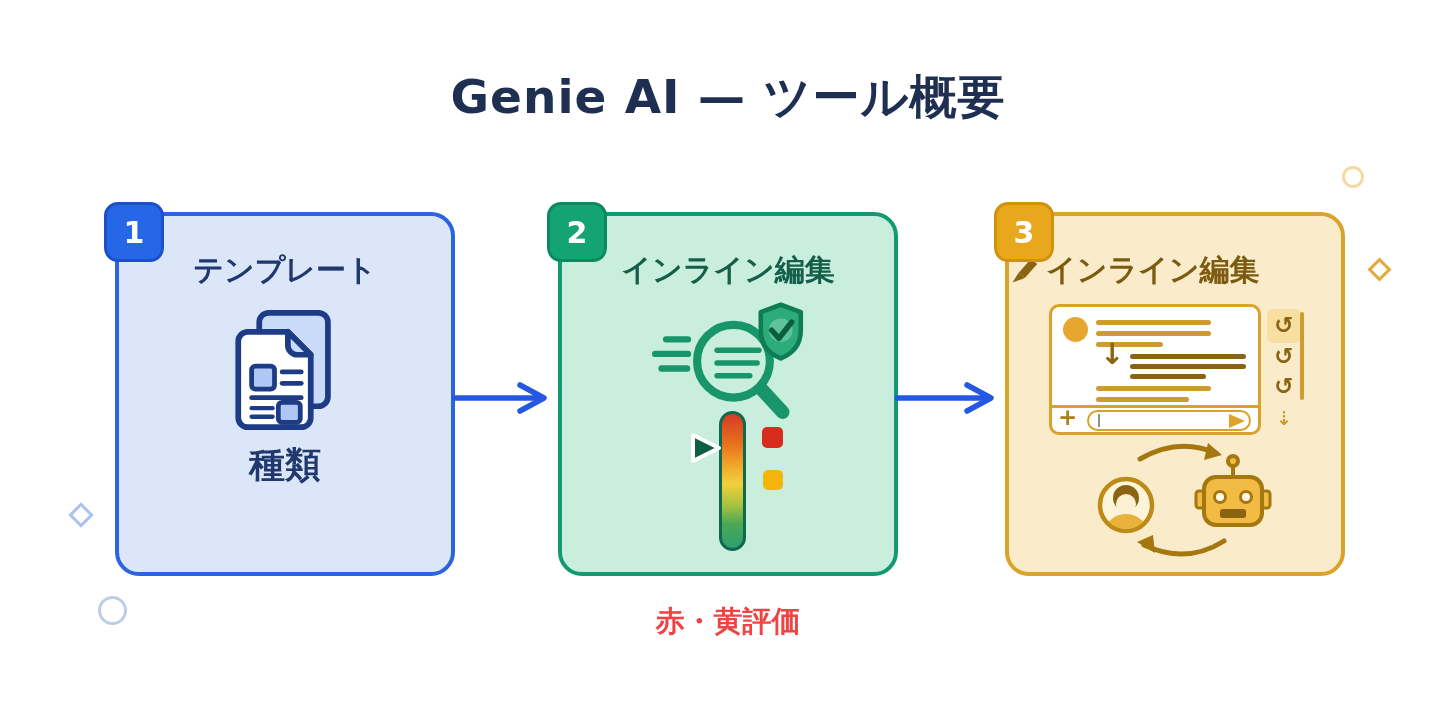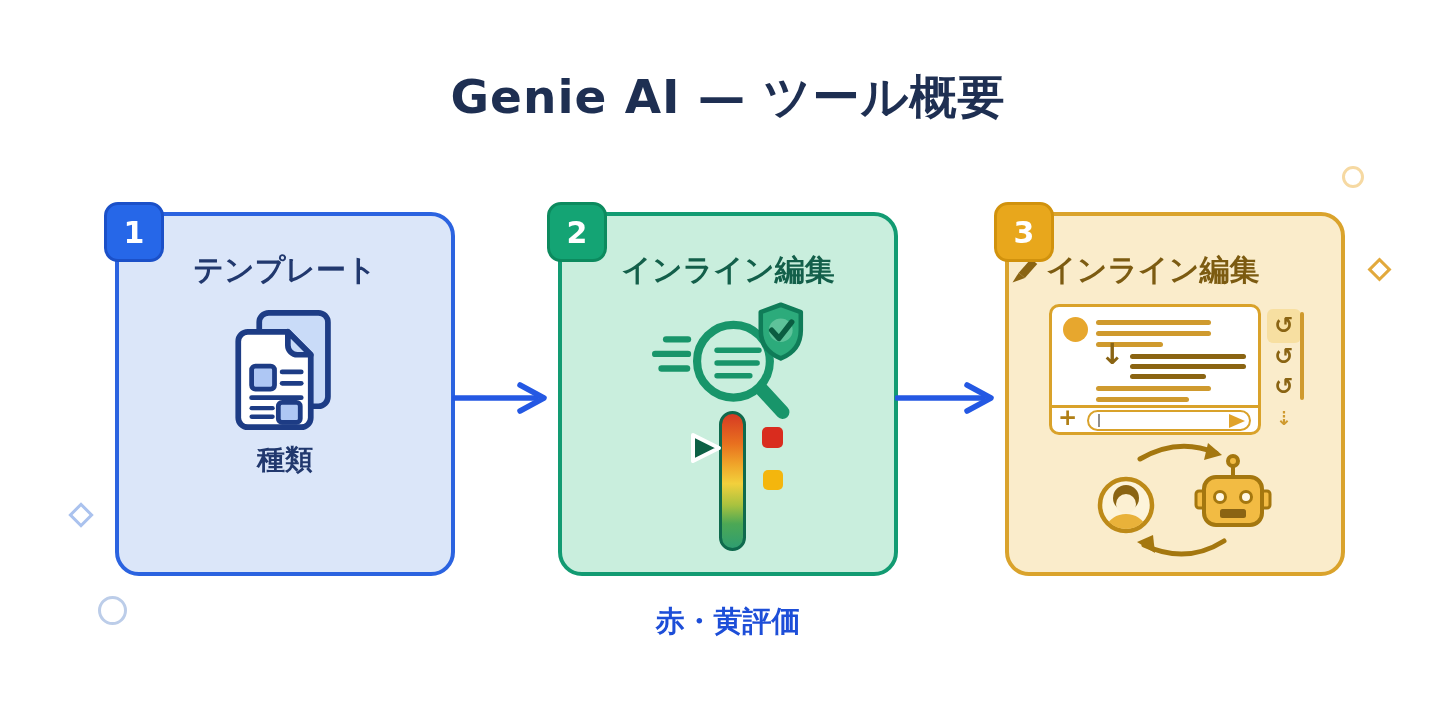--- a/index.html
+++ b/index.html
@@ -24,33 +24,33 @@
   .badge-1{background:#2667e8;border:3px solid #1b50c8;}
   .badge-2{background:#14a474;border:3px solid #0c8a5e;}
   .badge-3{background:#e8a71c;border:3px solid #d1920d;}
   .card-title{margin-top:34px;text-align:center;font-size:30px;font-weight:700;}
   .card-1 .card-title{color:#21386e;}
   .card-2 .card-title{color:#135f4a;}
   .card-3 .card-title{color:#7c5b11;display:flex;align-items:center;justify-content:flex-start;gap:7px;}
   .doc-icon{display:block;margin:16px auto 0;}
   .mag-icon{display:block;margin:8px auto 0;}
   .stat-value{text-align:center;font-size:64px;font-weight:800;color:#1c44ae;line-height:1.05;margin-top:4px;}
-  .stat-label{text-align:center;font-size:28px;font-weight:700;color:#21386e;margin-top:8px;}
+  .stat-label{text-align:center;font-size:36px;font-weight:700;color:#21386e;margin-top:8px;}
   
   .risk-bar{
     position:absolute;left:157px;top:195px;width:27px;height:140px;border-radius:15px;
     border:3px solid #0f6a4d;box-sizing:border-box;
     background:linear-gradient(180deg,#d63a23 0%,#e8701f 22%,#f0a62a 38%,#f2d03c 52%,#a8c23f 68%,#4ca855 82%,#2f9e70 100%);
   }
   .risk-play{position:absolute;left:124px;top:214px;}
   .risk-red{position:absolute;left:200px;top:211px;width:21px;height:21px;border-radius:5px;background:#d92c1e;}
   .risk-yellow{position:absolute;left:201px;top:254px;width:20px;height:20px;border-radius:5px;background:#f4b60d;}
   
   .caption{position:absolute;top:602px;width:340px;text-align:center;font-size:29px;font-weight:700;}
-  .caption-2{left:558px;color:#1d4ed8;}
+  .caption-2{left:558px;color:#ef4444;}
   .caption-3{left:1005px;color:#9a6c10;}
   
   .flow-arrow{position:absolute;top:381px;}
   .flow-arrow-1{left:452px;}
   .flow-arrow-2{left:895px;}
   
   .editor{position:absolute;left:40px;top:88px;width:262px;height:150px;}
   .editor *{position:absolute;box-sizing:border-box;}
   .edoc{left:0;top:0;width:212px;height:131px;background:#ffffff;border:3px solid #d9a22a;border-radius:10px;}
   .edot{left:14px;top:13px;width:25px;height:25px;border-radius:50%;background:#e7a72e;}

